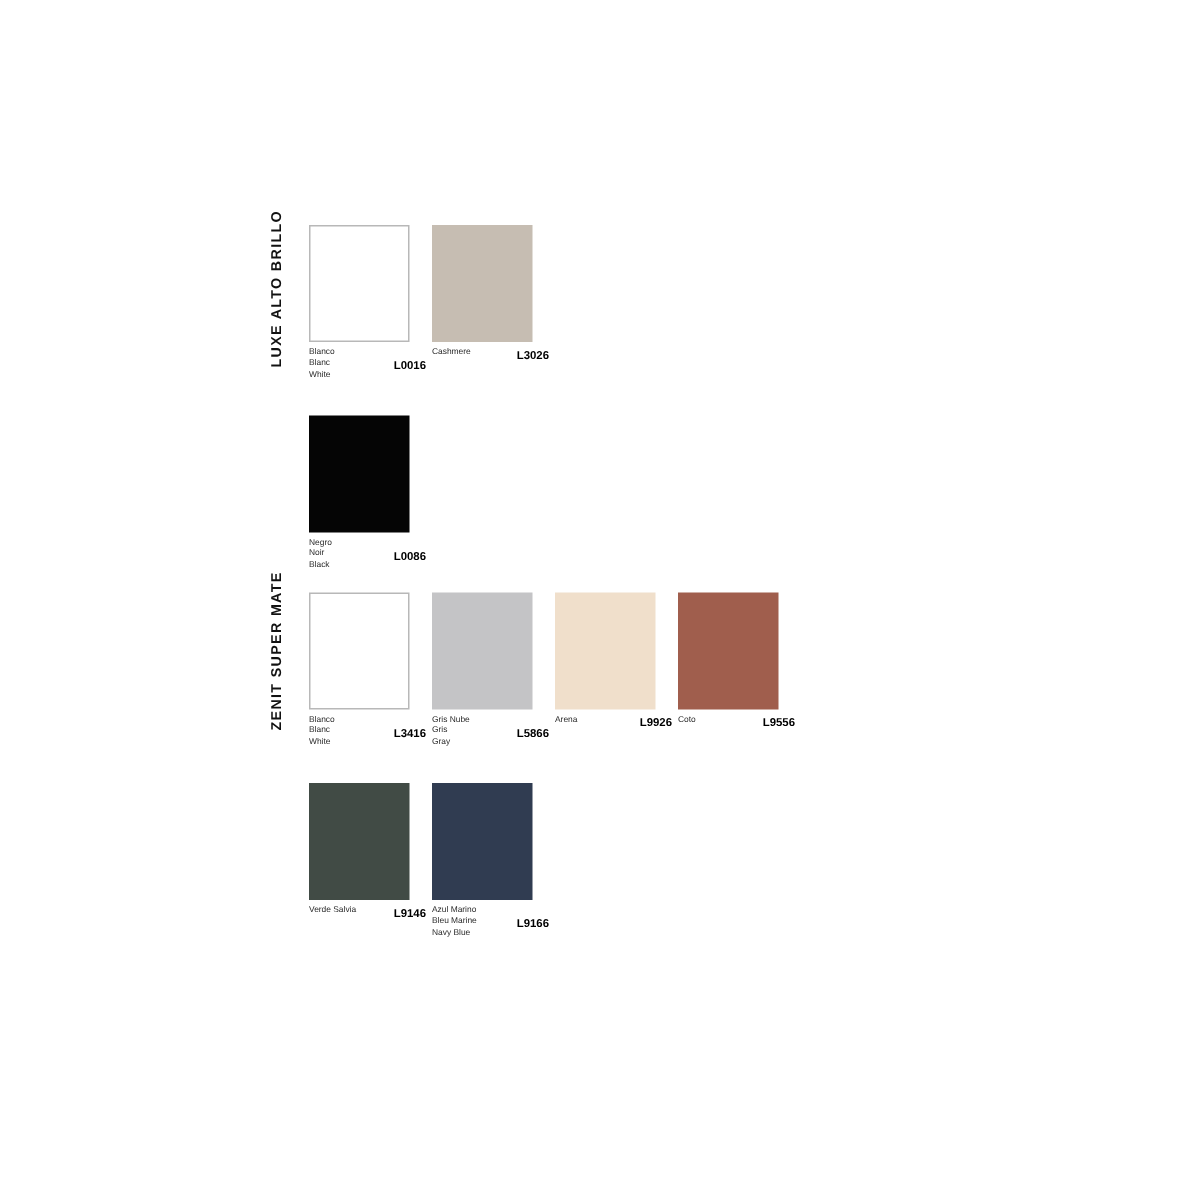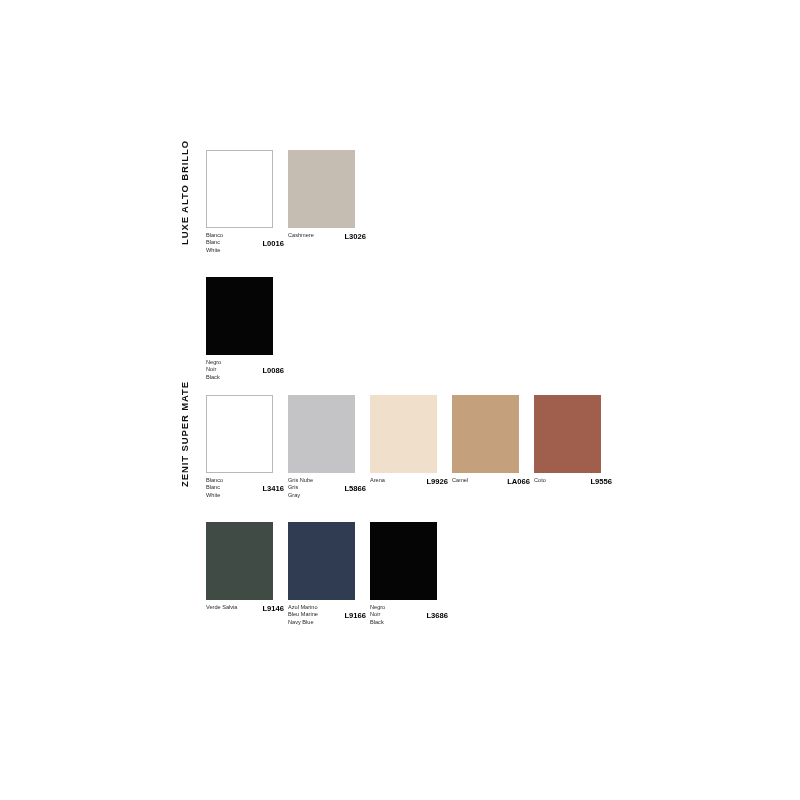--- a/index.html
+++ b/index.html
@@ -177,27 +177,20 @@
       </div>
 
       <div class="swatch-cell">
         <span class="swatch-chip" id="chip-1-0-2" style="background-color: rgb(240, 223, 203);"></span>
         <div class="swatch-meta">
           <span class="swatch-names">Arena</span>
           <span class="swatch-code">L9926</span>
         </div>
       </div>
 
-      <div class="swatch-cell">
-        <span class="swatch-chip" id="chip-1-0-3" style="background-color: rgb(196, 160, 125);"></span>
-        <div class="swatch-meta">
-          <span class="swatch-names">Camel</span>
-          <span class="swatch-code">LA066</span>
-        </div>
-      </div>
 
       <div class="swatch-cell">
         <span class="swatch-chip" id="chip-1-0-4" style="background-color: rgb(160, 94, 77);"></span>
         <div class="swatch-meta">
           <span class="swatch-names">Coto</span>
           <span class="swatch-code">L9556</span>
         </div>
       </div>
 
     </div>
@@ -215,26 +208,17 @@
       <div class="swatch-cell">
         <span class="swatch-chip" id="chip-1-1-1" style="background-color: rgb(48, 60, 81);"></span>
         <div class="swatch-meta">
           <span class="swatch-names">Azul Marino
 Bleu Marine
 Navy Blue</span>
           <span class="swatch-code">L9166</span>
         </div>
       </div>
 
-      <div class="swatch-cell">
-        <span class="swatch-chip" id="chip-1-1-2" style="background-color: rgb(5, 5, 5);"></span>
-        <div class="swatch-meta">
-          <span class="swatch-names">Negro
-Noir
-Black</span>
-          <span class="swatch-code">L3686</span>
-        </div>
-      </div>
 
     </div>
   </div>
 
 </div>
 
 </body></html>

